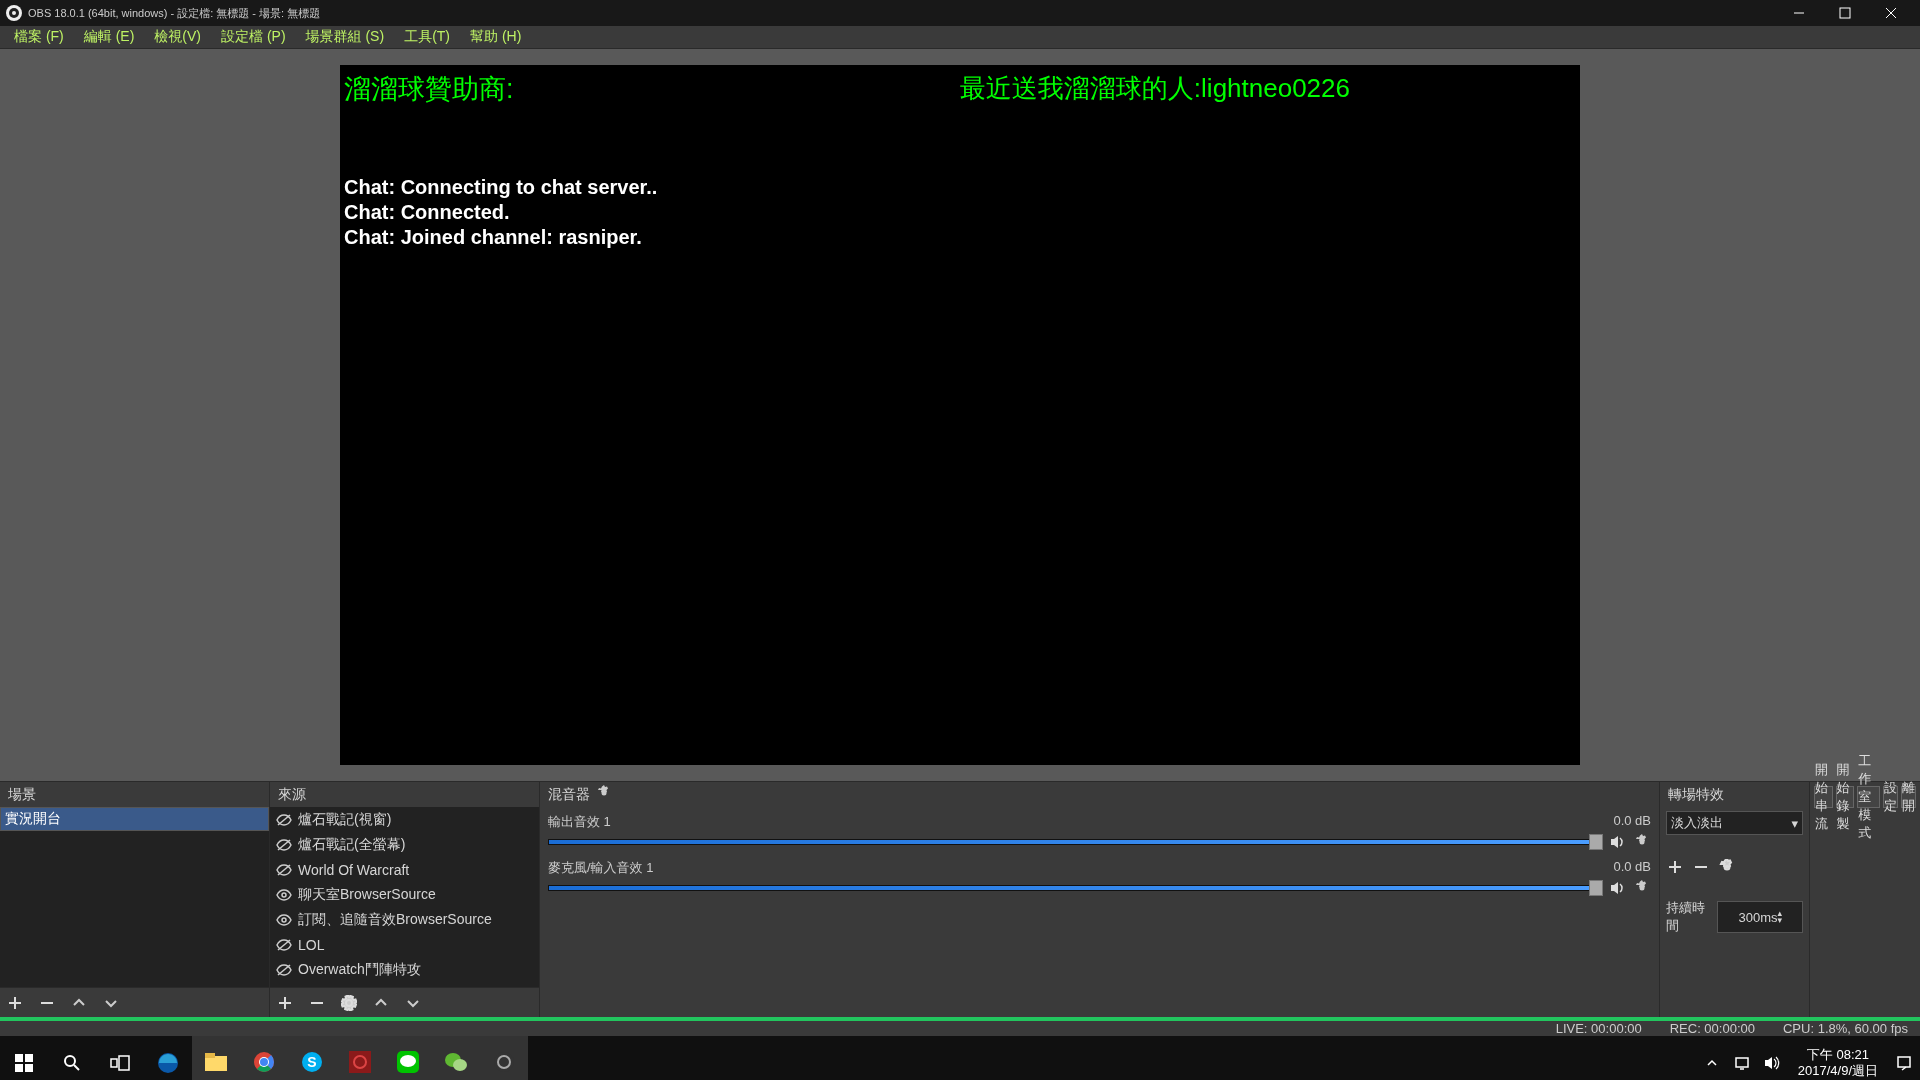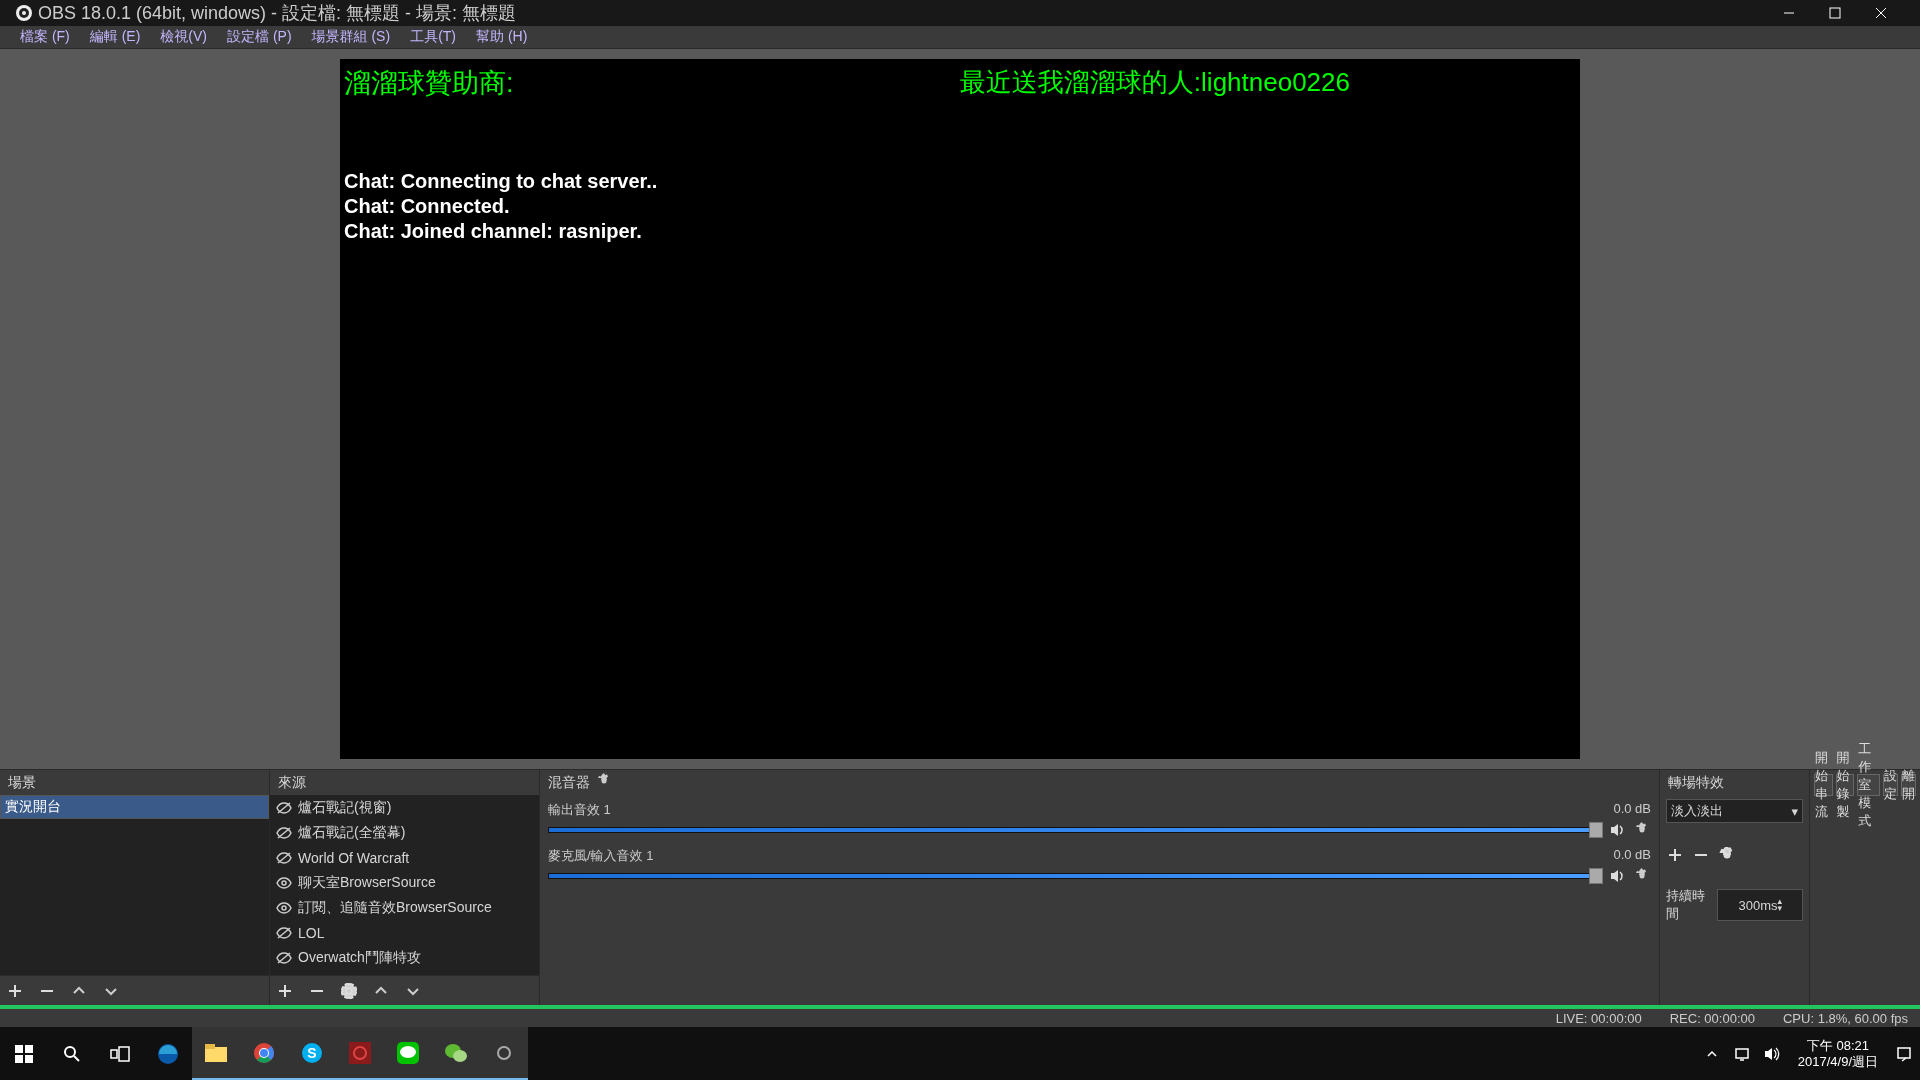--- a/index.html
+++ b/index.html
@@ -1,26 +1,26 @@
 <!DOCTYPE html>
 <html><head>
 <meta charset="utf-8">
 <style>
 *{margin:0;padding:0;box-sizing:border-box;font-family:"Microsoft JhengHei","Segoe UI",Arial,sans-serif;user-select:none}
 html,body{width:1920px;height:1080px;background:#000;overflow:hidden}
 .obs{width:1920px;height:1080px;display:flex;flex-direction:column;background:#3a3a3a;color:#d6d6d6;font-size:14px}
-.titlebar{height:26px;background:#181818;display:flex;align-items:center;padding:0 16px;color:#ccc;font-size:18px}
+.titlebar{height:26px;background:#181818;display:flex;align-items:center;padding:0 6px;color:#ccc;font-size:11px}
 .titlebar .ico{width:16px;height:16px;border-radius:50%;background:#eee;margin-right:6px;display:flex;align-items:center;justify-content:center}
 .titlebar .ico svg{width:12px;height:12px}
 .titlebar .spacer{flex:1}
 .winbtn{width:46px;height:26px;display:flex;align-items:center;justify-content:center;color:#fff}
 .winbtn svg{width:12px;height:12px;stroke:#fff;stroke-width:1;fill:none}
-.menubar{height:24px;background:#3a3a3a;display:flex;align-items:center;padding:0 10px;font-size:14px;color:#c4b5fd;border-bottom:1px solid #2a2a2a}
+.menubar{height:24px;background:#3a3a3a;display:flex;align-items:center;padding:0 4px;font-size:14px;color:#bef264;border-bottom:1px solid #2a2a2a}
 .menubar .mi{padding:2px 10px}
-.content{flex:1;background:#595959;display:flex;align-items:center;justify-content:center;padding:10px}
+.content{flex:1;background:#595959;display:flex;align-items:center;justify-content:center;padding:16px}
 .preview{background:#000;position:relative;width:1240px;height:700px}
 .ov1{position:absolute;left:4px;top:6px;color:#00ff00;font-size:27px;font-family:"Microsoft JhengHei",sans-serif}
 .ov2{position:absolute;right:230px;top:6px;color:#00ff00;font-size:26px;font-family:"Microsoft JhengHei",sans-serif}
 .chat{position:absolute;left:4px;top:110px;color:#fff;font-size:20px;font-weight:600;line-height:1.25}
 .panels{height:236px;background:#3a3a3a;display:flex;border-top:1px solid #2a2a2a}
 .panel{display:flex;flex-direction:column;border-right:1px solid #2a2a2a}
 .ph{height:25px;background:#3a3a3a;padding:3px 8px;font-size:14px;display:flex;align-items:center;gap:6px}
 .plist{flex:1;background:#222;overflow:auto;font-size:14px}
 .srow{height:26px;display:flex;align-items:center;padding:0 8px;gap:6px}
 .srow.sel{background:#3a5a8a;color:#fff}

